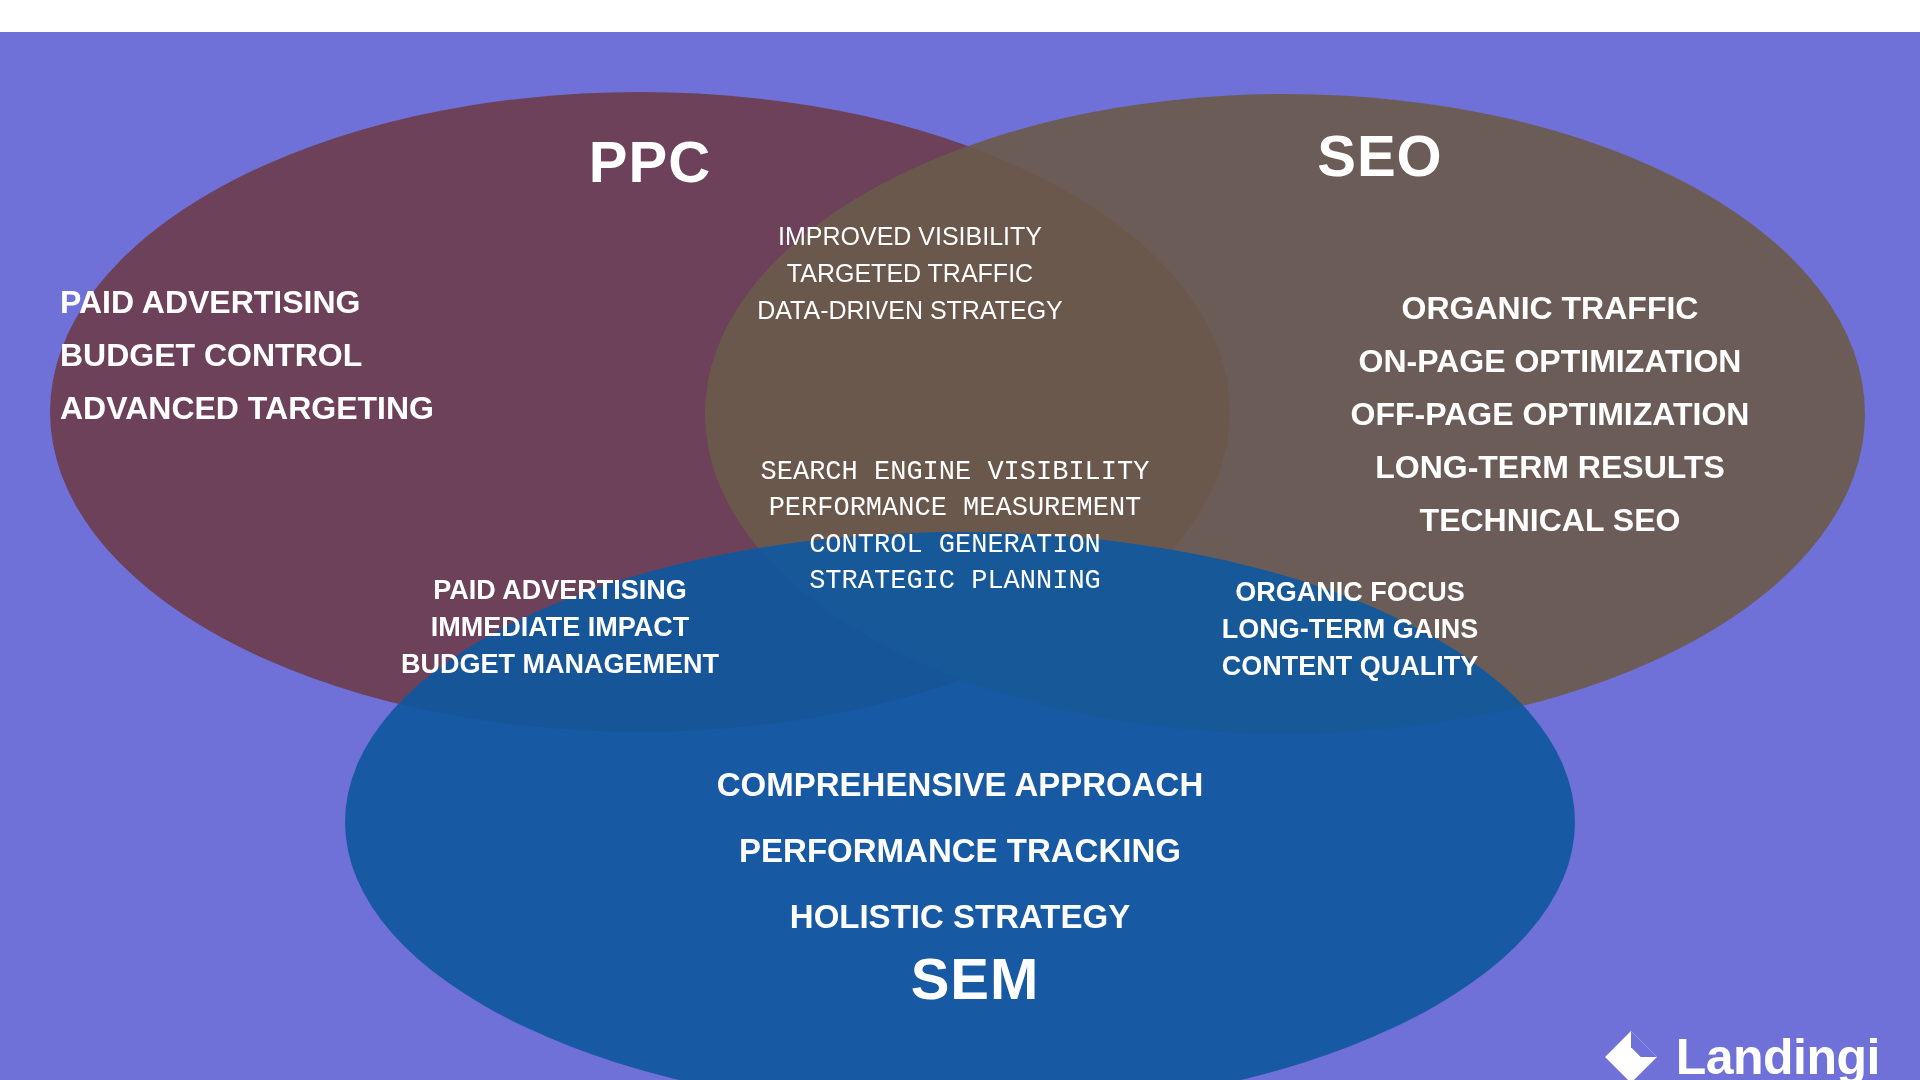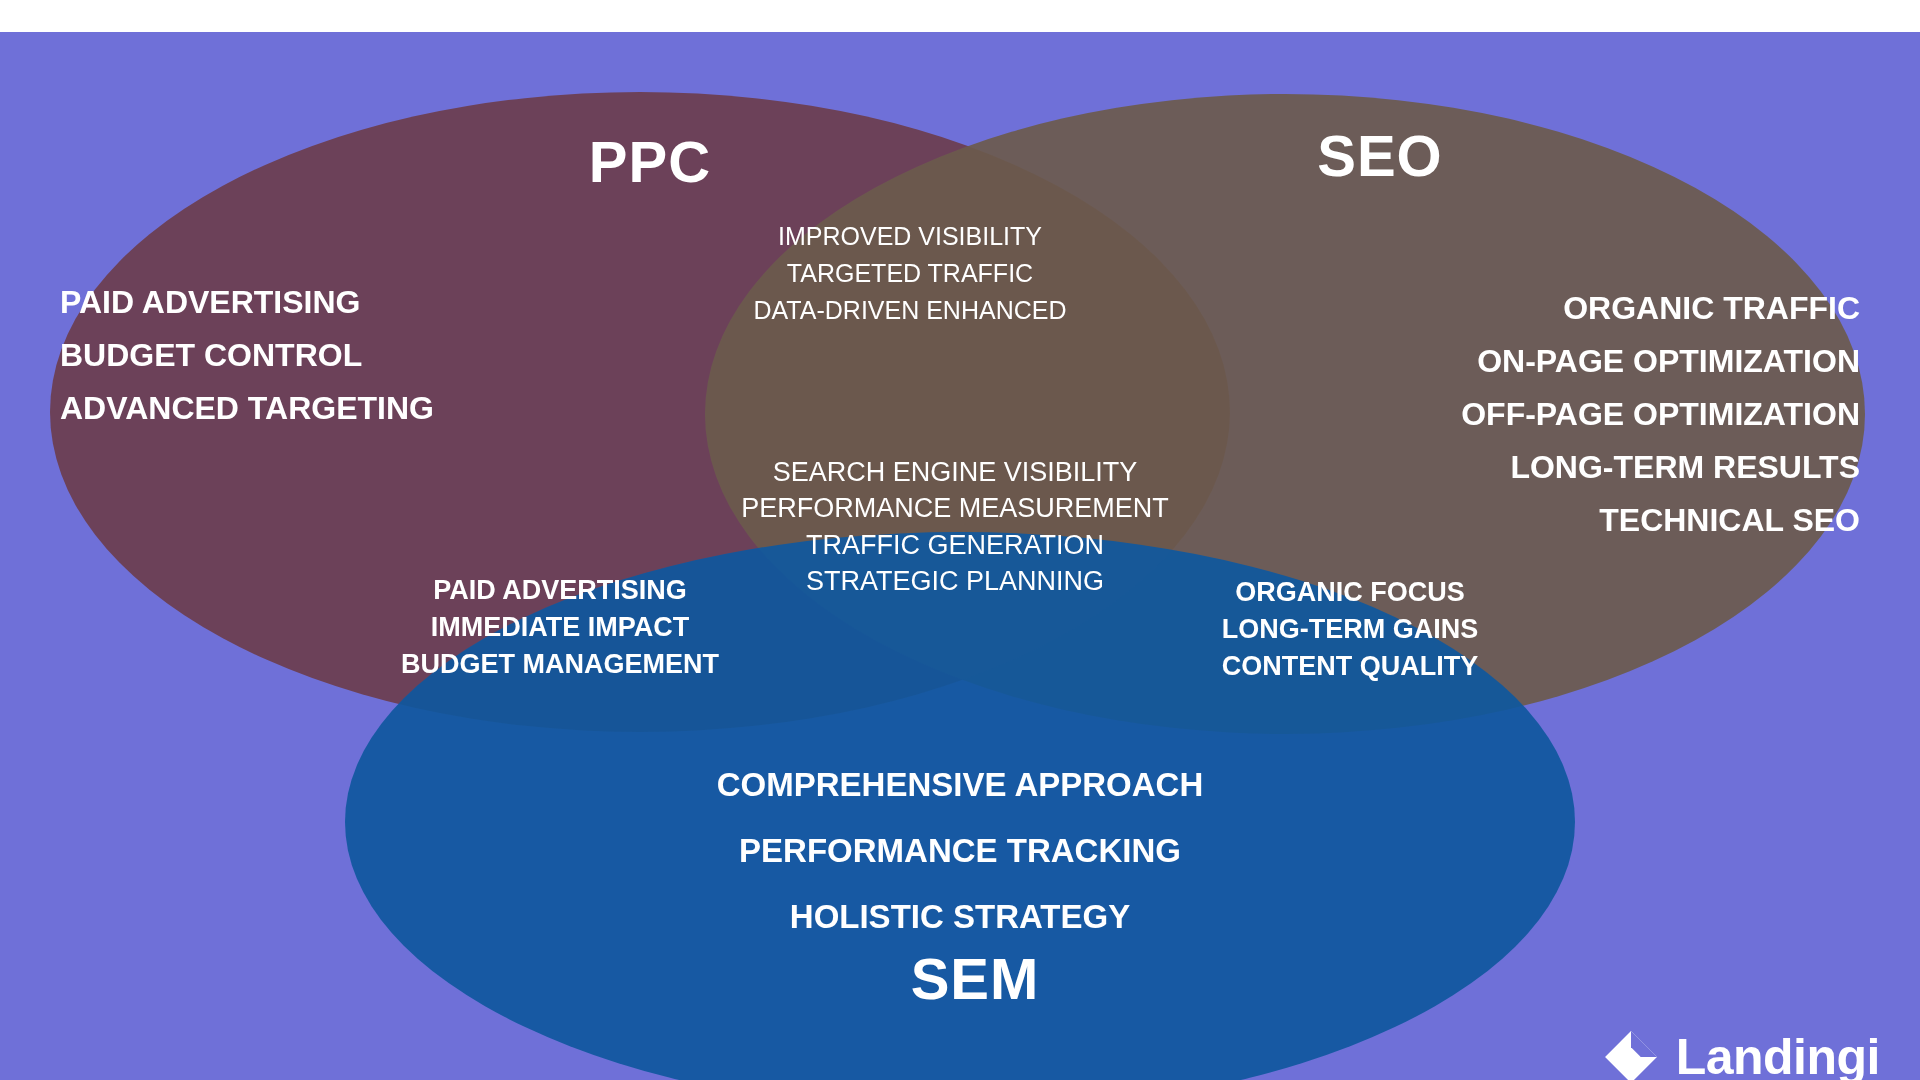--- a/index.html
+++ b/index.html
@@ -60,26 +60,26 @@
   }
 
   
   #ppc-title  { left:510px;  top:96px;  width:280px; }
   #seo-title  { left:1240px; top:90px; width:280px; }
   #sem-title  { left:835px;  top:913px; width:280px; }
 
   #ppc-list   { left:60px;   top:244px; width:600px; }
   #seo-list   { left:1240px; top:250px; width:620px; }
   #top-list   { left:740px;  top:186px; width:340px; }
-  #center-list{ left:740px;  top:422px; width:430px; }
+  #center-list{ left:740px;  top:422px; width:430px;font-family:Liberation Mono, monospace; }
   #left-list  { left:355px;  top:540px; width:410px; }
   #right-list { left:1150px; top:542px; width:400px; }
   #sem-list   { left:640px;  top:720px; width:640px; }
 
-  #seo-list .row { text-align:right; padding-right:0; }
+  #seo-list .row { padding-right:0; }
   #ppc-list .row { text-align:left; }
 
   
   #logo {
     position:absolute;
     right:40px; bottom:28px;
     display:flex;
     align-items:center;
     gap:18px;
   }
@@ -123,27 +123,27 @@
     <div class="row">ORGANIC TRAFFIC</div>
     <div class="row">ON-PAGE OPTIMIZATION</div>
     <div class="row">OFF-PAGE OPTIMIZATION</div>
     <div class="row">LONG-TERM RESULTS</div>
     <div class="row">TECHNICAL SEO</div>
   </div>
 
   <div class="txt list-pair-top" id="top-list">
     <div class="row">IMPROVED VISIBILITY</div>
     <div class="row">TARGETED TRAFFIC</div>
-    <div class="row">DATA-DRIVEN ENHANCED</div>
+    <div class="row">DATA-DRIVEN STRATEGY</div>
   </div>
 
   <div class="txt list-center" id="center-list">
     <div class="row">SEARCH ENGINE VISIBILITY</div>
     <div class="row">PERFORMANCE MEASUREMENT</div>
-    <div class="row">TRAFFIC GENERATION</div>
+    <div class="row">CONTROL GENERATION</div>
     <div class="row">STRATEGIC PLANNING</div>
   </div>
 
   <div class="txt list-pair-lr" id="left-list">
     <div class="row">PAID ADVERTISING</div>
     <div class="row">IMMEDIATE IMPACT</div>
     <div class="row">BUDGET MANAGEMENT</div>
   </div>
 
   <div class="txt list-sem" id="sem-list">

